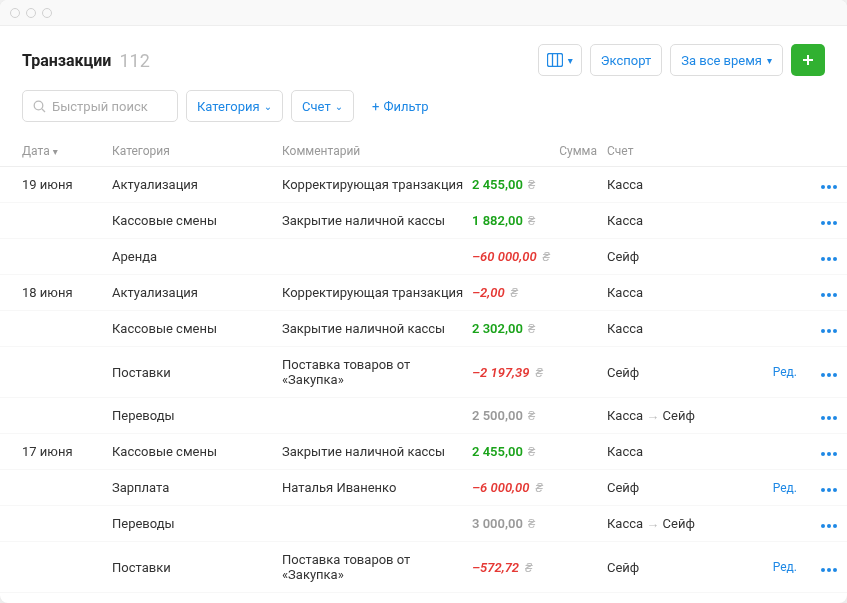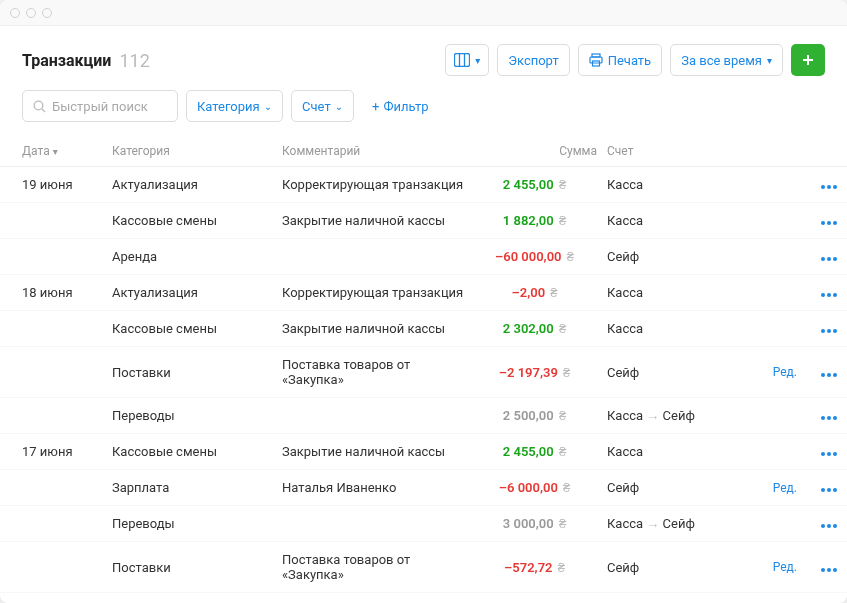--- a/index.html
+++ b/index.html
@@ -17,30 +17,30 @@
 .btn-green { width: 34px; height: 32px; border-radius: 5px; background: #31b131; display: inline-flex; align-items: center; justify-content: center; cursor: pointer; }
 .filters { padding: 0 22px 14px; display: flex; gap: 8px; align-items: center; }
 .search { height: 32px; border: 1px solid #ddd; border-radius: 5px; display: inline-flex; align-items: center; padding: 0 10px; gap: 6px; width: 156px; color: #aaa; }
 .filter-btn { height: 32px; border: 1px solid #ddd; border-radius: 5px; display: inline-flex; align-items: center; padding: 0 10px; color: #1e88e5; gap: 4px; cursor: pointer; font-size: 13px; }
 .filter-link { color: #1e88e5; margin-left: 10px; cursor: pointer; display: inline-flex; align-items: center; gap: 4px; }
 .thead { display: grid; grid-template-columns: 90px 170px 190px 135px 140px 50px 40px; padding: 8px 22px; font-size: 12px; color: #999; border-bottom: 1px solid #eee; }
 .thead .sum { text-align: right; padding-right: 10px; }
 .tbody { flex: 1; overflow: hidden; }
 .row { display: grid; grid-template-columns: 90px 170px 190px 135px 140px 50px 40px; padding: 10px 22px; align-items: center; border-bottom: 1px solid #f7f7f7; }
 .row .date { font-weight: 400; font-size: 13px; color: #333; }
-.row .sum { text-align: center; font-weight: 600; padding-right: 10px; }
+.row .sum { text-align: left; font-weight: 600; padding-right: 10px; }
 .row .cur { color: #bbb; font-weight: 400; margin-left: 2px; }
 .row .account { color: #333; font-size: 13px; }
 .row .arrow { color: #bbb; }
 .row .edit { color: #1e88e5; font-size: 12px; cursor: pointer; text-align: right; }
 .row .more { text-align: right; }
 .more-dots { display: inline-flex; gap: 2px; cursor: pointer; }
 .more-dots span { width: 4px; height: 4px; border-radius: 50%; background: #1e88e5; }
 .green { color: #1aa31a; }
-.red { color: #e53935; }
+.red { color: #e53935; font-style: italic; }
 .gray { color: #999; }
 .chev { font-size: 10px; }
 </style>
 </head>
 <body>
 
 <div class="window">
   <div class="titlebar">
     <div class="dot"></div>
     <div class="dot"></div>
@@ -57,28 +57,20 @@
             <rect x="0.5" y="0.5" width="15" height="13" rx="2" stroke="#1e88e5" stroke-width="1.3"></rect>
             <line x1="5.5" y1="1" x2="5.5" y2="13" stroke="#1e88e5" stroke-width="1.3"></line>
             <line x1="10.5" y1="1" x2="10.5" y2="13" stroke="#1e88e5" stroke-width="1.3"></line>
           </svg>
         <span class="chev">▾</span>
       </div>
       <div class="btn">
         <span>Экспорт</span>
       </div>
       <div class="btn">
-        <svg width="14" height="14" viewBox="0 0 14 14" fill="none">
-            <rect x="3" y="1" width="8" height="3" stroke="#1e88e5" stroke-width="1.2"></rect>
-            <rect x="1" y="4" width="12" height="6" rx="1" stroke="#1e88e5" stroke-width="1.2"></rect>
-            <rect x="3.5" y="8" width="7" height="5" stroke="#1e88e5" stroke-width="1.2"></rect>
-          </svg>
-        <span>Печать</span>
-      </div>
-      <div class="btn">
         <span>За все время</span>
         <span class="chev">▾</span>
       </div>
       <div class="btn-green">
         <svg width="14" height="14" viewBox="0 0 14 14">
             <line x1="7" y1="2" x2="7" y2="12" stroke="#fff" stroke-width="2"></line>
             <line x1="2" y1="7" x2="12" y2="7" stroke="#fff" stroke-width="2"></line>
           </svg>
       </div>
     </div>

